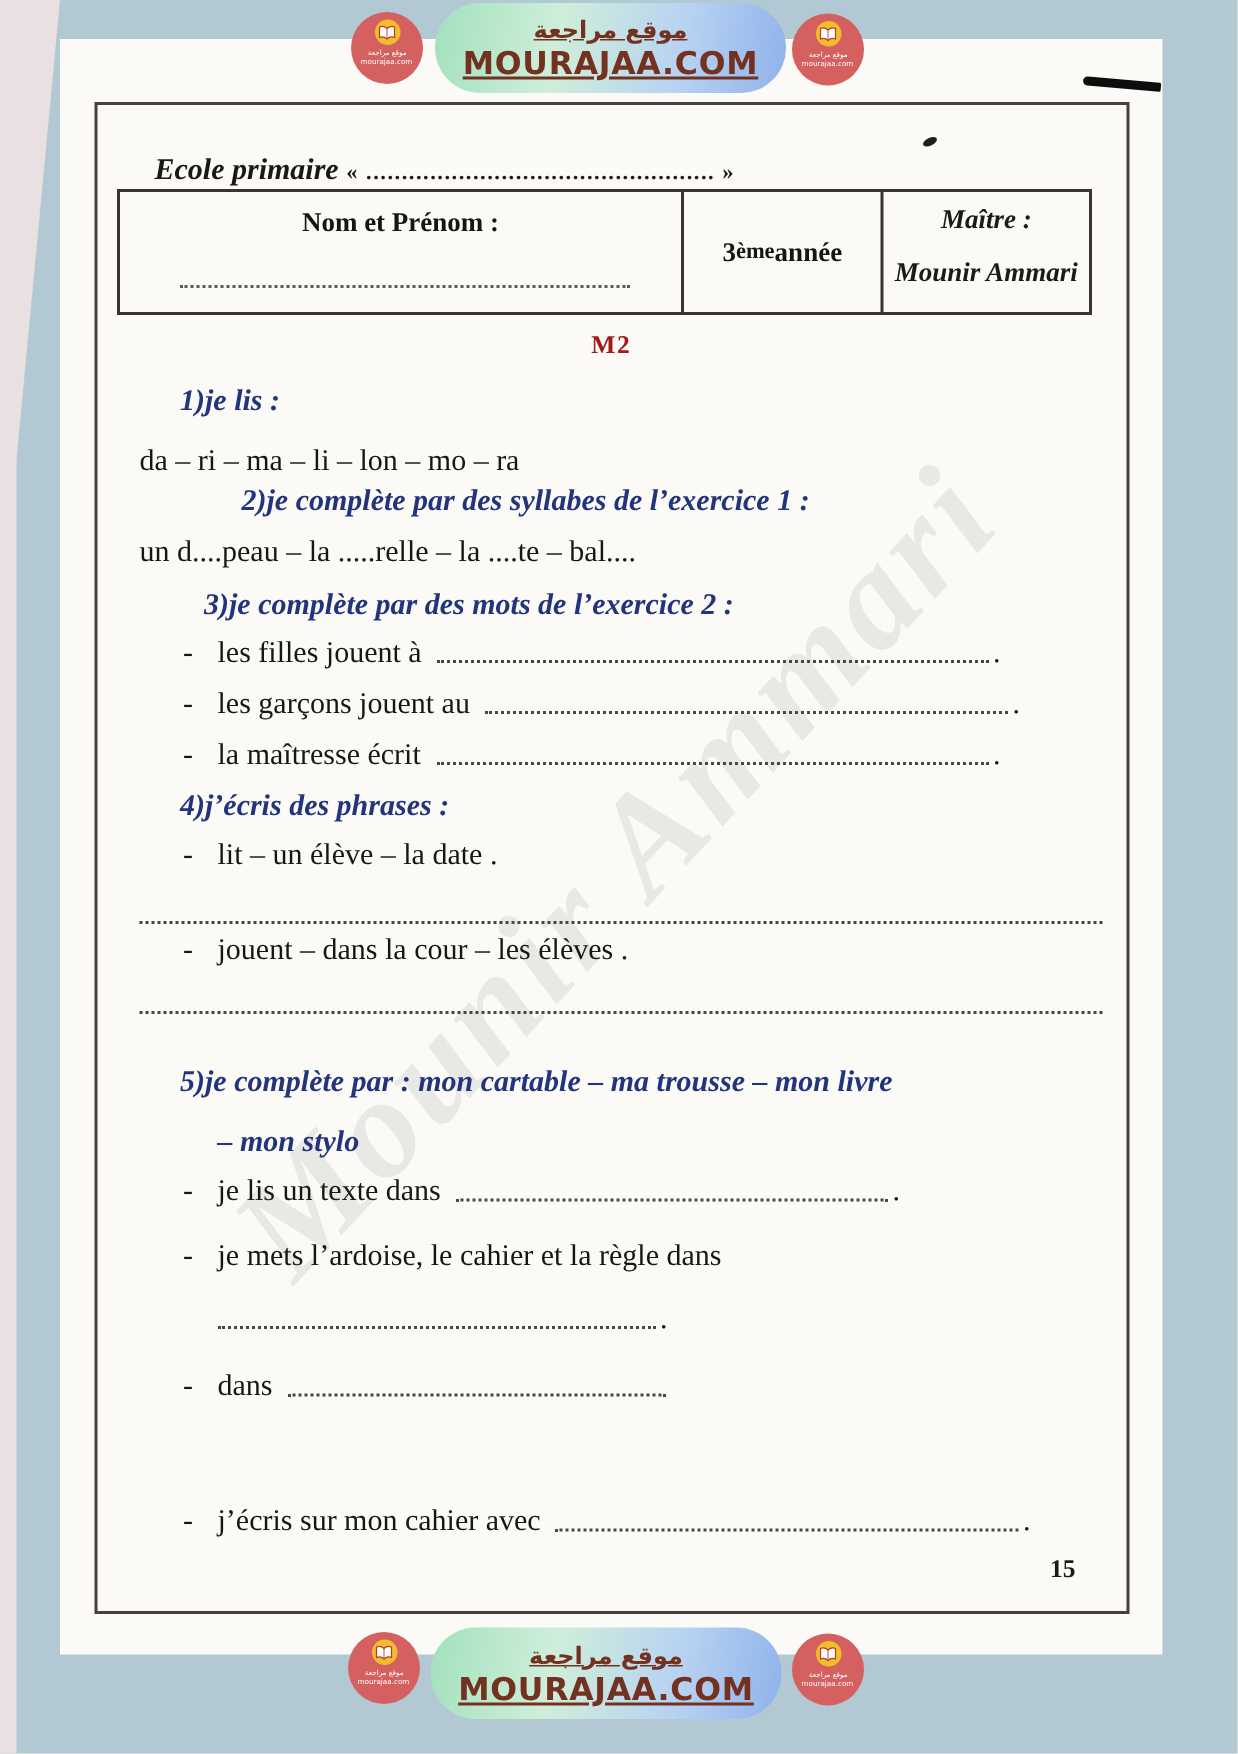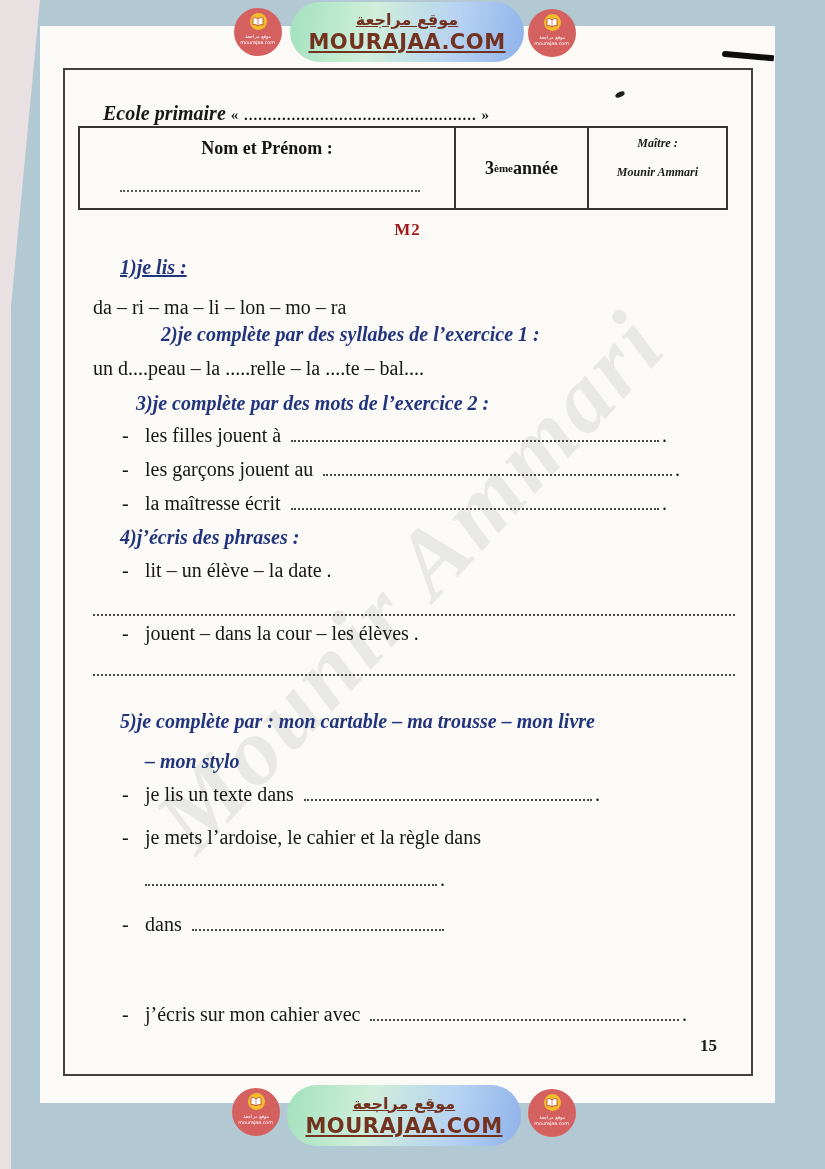--- a/index.html
+++ b/index.html
@@ -34,23 +34,23 @@
   .school-line .q { font-size:15px; letter-spacing:1px; font-style:normal; }
 
   .info-table { position:absolute; left:38px; top:100px; width:650px; height:84px;
                 border:2px solid #39342f; display:flex; background:#fbfaf7; }
   .cell-name { width:374px; position:relative; text-align:center; padding-top:10px;
                font-size:18px; font-weight:bold; color:#151515; }
   .cell-name .name-line { position:absolute; left:40px; bottom:16px; width:300px;
                border-bottom:2px dotted #5a5a5a; }
   .cell-grade { width:133px; border-left:2px solid #39342f; display:flex; align-items:center;
                justify-content:center; font-size:18px; font-weight:bold; color:#151515; }
-  .cell-grade sup { font-size:11px; }
+  .cell-grade sup { font-size:15px; }
   .cell-teacher { flex:1; border-left:2px solid #39342f; text-align:center; padding-top:8px;
-               font-size:12px; font-weight:bold; font-style:italic; color:#1a1a1a; }
+               font-size:18px; font-weight:bold; font-style:italic; color:#1a1a1a; }
   .cell-teacher .tname { margin-top:14px; }
 
   .doc-title { position:absolute; left:0; top:194px; width:100%; text-align:center;
                font-size:17px; font-weight:bold; color:#a01a1a; letter-spacing:1px; }
 
   
   .row  { position:absolute; font-size:20px; line-height:26px; color:#161616; }
   .h    { color:#22347c; font-weight:bold; font-style:italic; }
   .drow { position:absolute; display:flex; align-items:baseline; font-size:20px;
           line-height:26px; color:#161616; left:82px; }
@@ -111,21 +111,21 @@
         <span> année</span>
     </div>
     <div class="cell-teacher">
       <div>Maître :</div>
       <div class="tname">Mounir Ammari</div>
     </div>
   </div>
 
   <div class="doc-title">M2</div>
 
-  <div class="row h" style="left:80px; top:228px;text-decoration:underline;">1)je lis :</div>
+  <div class="row h" style="left:80px; top:228px;">1)je lis :</div>
   <div class="row" style="left:53px; top:258px;margin-top:10px;">da – ri – ma – li – lon – mo – ra</div>
 
   <div class="row h" style="left:80px; top:295px;margin-left:41px;">2)je complète par des syllabes de l’exercice 1 :</div>
   <div class="row" style="left:53px; top:329px;">un d....peau – la .....relle – la ....te – bal....</div>
 
   <div class="row h" style="left:80px; top:364px;margin-left:16px;">3)je complète par des mots de l’exercice 2 :</div>
   <div class="drow" style="top:396px; width:545px;">
     <span class="dash">-</span>
     <span class="nowrap">les filles jouent à</span>
     <span class="dots"></span>

